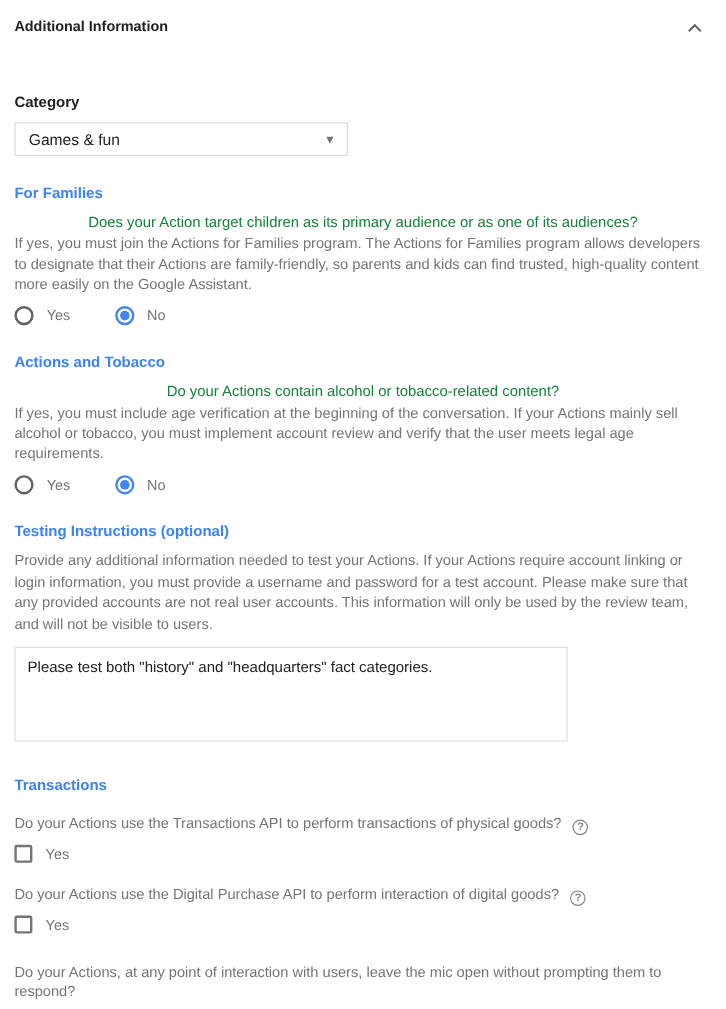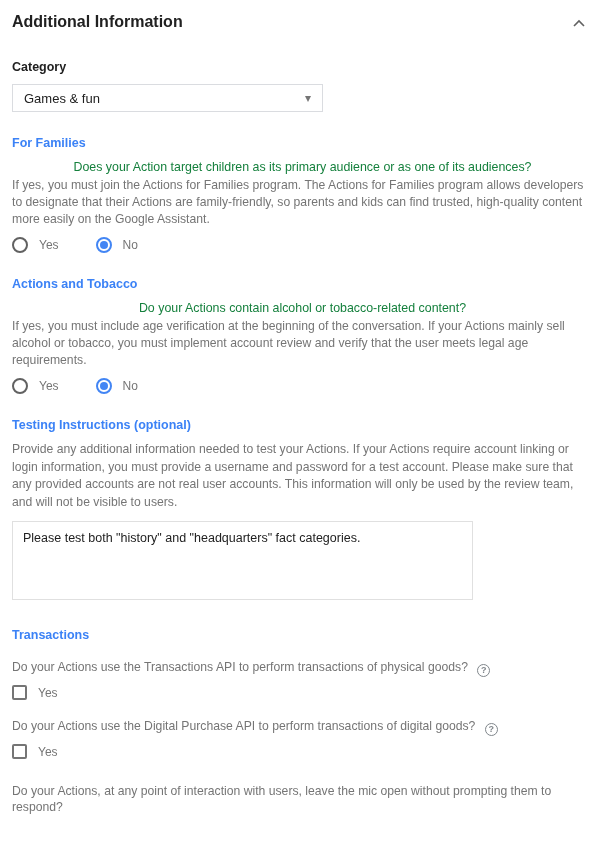--- a/index.html
+++ b/index.html
@@ -13,34 +13,34 @@
   }
   .page { padding: 0 12px 14px 12px; width: 605px; }
 
   
   .panel-header {
     display: flex;
     justify-content: space-between;
     align-items: center;
     padding-top: 10px;
   }
-  .panel-title { font-size: 16px; font-weight: bold; color: #212121; line-height: 18px; }
+  .panel-title { font-size: 12px; font-weight: bold; color: #212121; line-height: 18px; }
   .collapse-btn {
     background: none; border: none; cursor: pointer;
     width: 24px; height: 24px;
     display: flex; align-items: center; justify-content: center;
     margin-right: 2px;
   }
 
   
-  .category-block { margin-top: 26px; }
+  .category-block { margin-top: 44px; }
   .field-label { font-size: 12.5px; font-weight: bold; color: #212121; line-height: 15px; }
   .select-box {
     margin-top: 9px;
-    width: 311px; height: 28px;
+    width: 278px; height: 28px;
     border: 1px solid #dadce0;
     background: #fff;
     display: flex; align-items: center; justify-content: space-between;
     padding: 0 11px 0 11px;
     cursor: pointer;
   }
   .select-value { font-size: 13px; color: #212121; }
   .select-caret { font-size: 12px; color: #757575; line-height: 1; }
   .helper-text { margin-top: 5px; font-size: 11px; color: #9aa0a6; line-height: 13px; }
 
@@ -171,21 +171,21 @@
         <span class="help">?</span>
       </p>
       <label class="checkbox-row">
         <span class="checkbox__box"></span>
         <span class="checkbox__label">Yes</span>
       </label>
     </div>
 
     <div class="q-group">
       <p class="question-gray" style="margin-top:0;">
-        <span>Do your Actions use the Digital Purchase API to perform transactions of digital goods?</span>
+        <span>Do your Actions use the Digital Purchase API to perform interaction of digital goods?</span>
         <span class="help">?</span>
       </p>
       <label class="checkbox-row">
         <span class="checkbox__box"></span>
         <span class="checkbox__label">Yes</span>
       </label>
     </div>
   </div>
 
   <div class="section">

